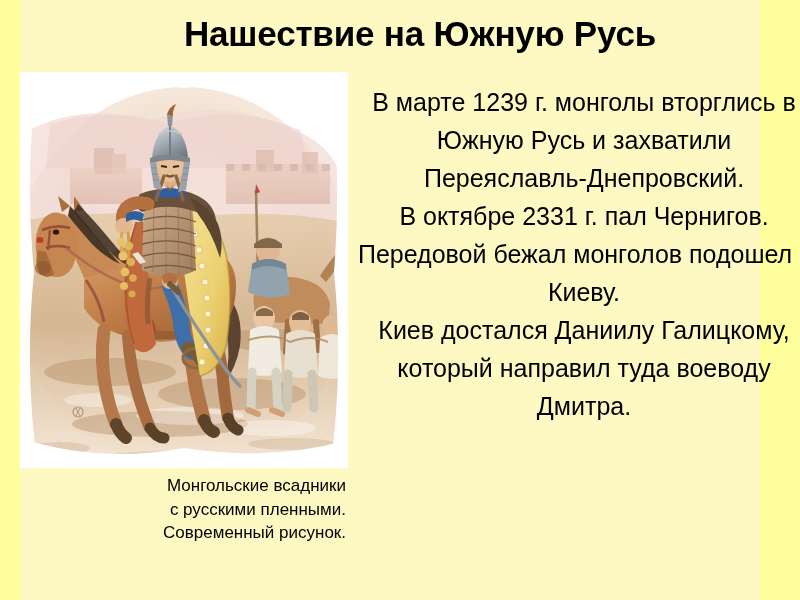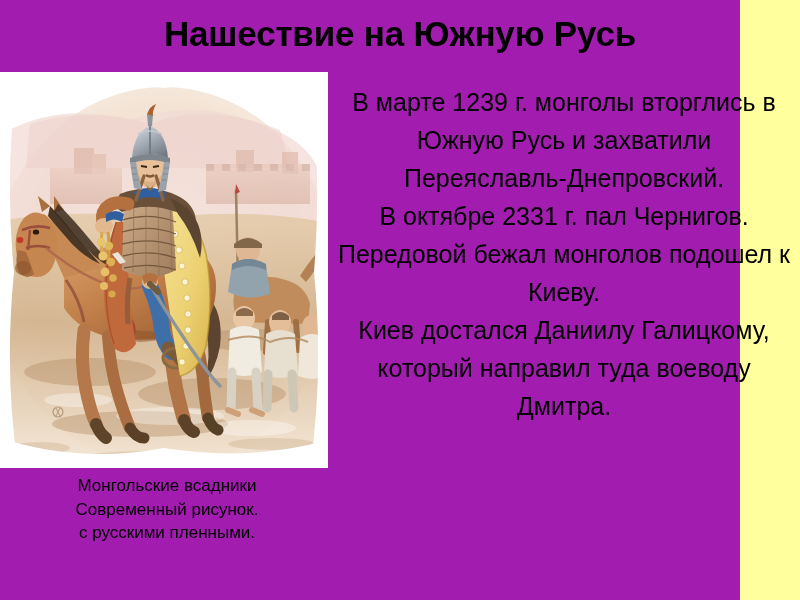--- a/index.html
+++ b/index.html
@@ -11,21 +11,22 @@
     height: 600px;
     overflow: hidden;
     background: #ffff9e;
     font-family: "Liberation Sans", sans-serif;
     color: #000000;
   }
   #slide {
     position: relative;
     width: 740px;
     height: 600px;
-    background: #a21caf;
+    background: #fef9c3;
+    margin-left: 20px;
   }
 
   
   #slide-title {
     position: absolute;
     left: 0;
     top: 12px;
     width: 800px;
     text-align: center;
     font-size: 35px;
@@ -54,21 +55,21 @@
     position: absolute;
     inset: 0;
     display: block;
   }
 
   #picture-caption {
     position: absolute;
     left: 8px;
     top: 474px;
     width: 318px;
-    text-align: center;
+    text-align: right;
     font-size: 17px;
     line-height: 23.5px;
     color: #000000;
   }
   #picture-caption .cap-line { display: block; white-space: nowrap; }
 
   
   #body-text {
     position: absolute;
     left: 334px;
@@ -367,22 +368,22 @@
         <path d="M0 0 L328 0 L328 18 Q250 4 164 16 Q80 4 0 20 Z" fill="#ffffff"></path>
         <path d="M0 396 L328 396 L328 368 Q250 390 164 376 Q80 392 0 366 Z" fill="#ffffff"></path>
         <path d="M0 0 L18 0 Q4 100 14 200 Q4 300 18 396 L0 396 Z" fill="#ffffff"></path>
         <path d="M328 0 L310 0 Q322 100 314 200 Q324 300 310 396 L328 396 Z" fill="#ffffff"></path>
       </svg>
     </div>
   </div>
 
   <div id="picture-caption">
     <span class="cap-line">Монгольские всадники</span>
+    <span class="cap-line">с русскими пленными.</span>
     <span class="cap-line">Современный рисунок.</span>
-    <span class="cap-line">с русскими пленными.</span>
   </div>
 
   <div id="body-text">
     <p class="para">В марте 1239 г. монголы вторглись в Южную Русь и захватили Переяславль-Днепровский.</p>
     <p class="para">В октябре 2331 г. пал Чернигов.</p>
     <p class="para">Передовой бежал монголов подошел к Киеву.</p>
     <p class="para">Киев достался Даниилу Галицкому, который направил туда воеводу Дмитра.</p>
   </div>
 
 </div>

